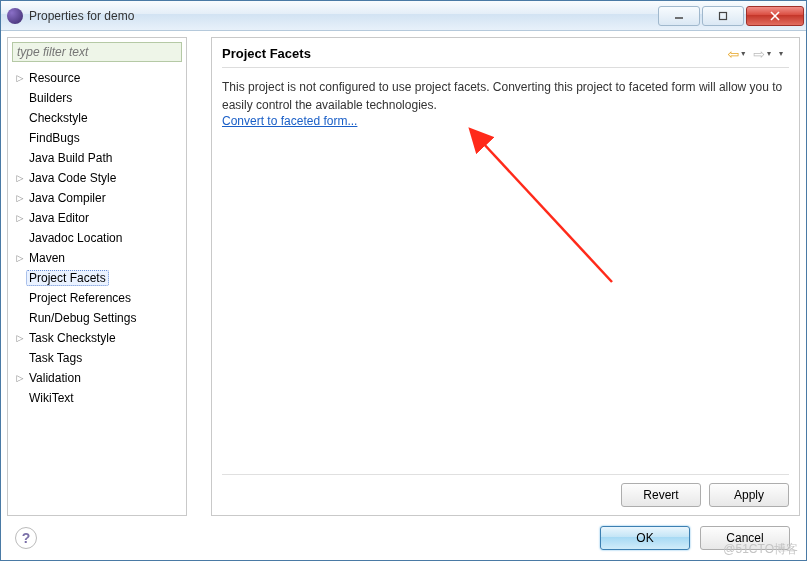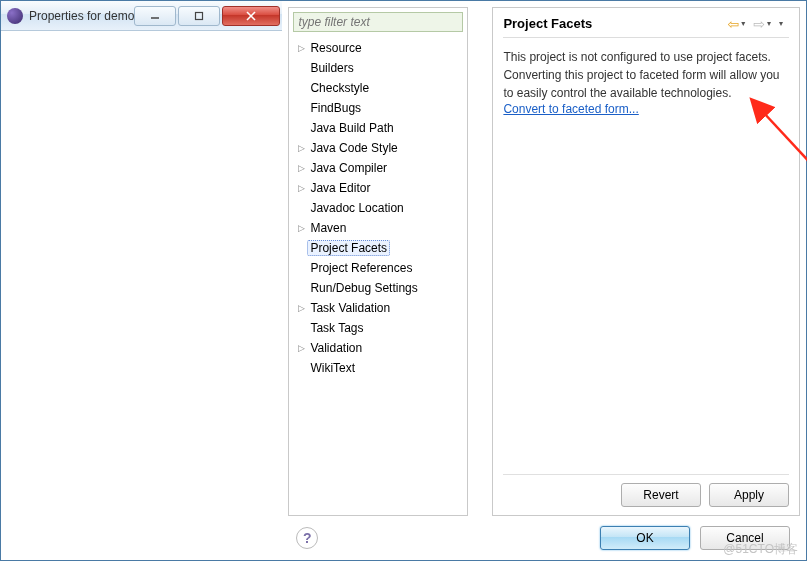--- a/index.html
+++ b/index.html
@@ -8,20 +8,21 @@
     font-family: "Segoe UI", Tahoma, sans-serif;
     font-size: 12px;
     background: #fff;
     color: #000;
   }
   .window {
     width: 807px;
     height: 561px;
     border: 1px solid #4a7aa5;
     display: flex;
+    flex-direction: column;
     background: #fff;
     position: relative;
   }
   .titlebar {
     height: 30px;
     background: linear-gradient(#f9fcfe, #e4eef8 45%, #d2e3f3 46%, #e8f1fa);
     border-bottom: 1px solid #b5c9db;
     display: flex;
     align-items: center;
     padding: 0 2px 0 6px;
@@ -276,21 +277,21 @@
             <div class="tree-item">
               <span class="expander"></span>
               <span class="label">Project References</span>
             </div>
             <div class="tree-item">
               <span class="expander"></span>
               <span class="label">Run/Debug Settings</span>
             </div>
             <div class="tree-item">
               <span class="expander">▷</span>
-              <span class="label">Task Validation</span>
+              <span class="label">Task Checkstyle</span>
             </div>
             <div class="tree-item">
               <span class="expander"></span>
               <span class="label">Task Tags</span>
             </div>
             <div class="tree-item">
               <span class="expander">▷</span>
               <span class="label">Validation</span>
             </div>
             <div class="tree-item">

